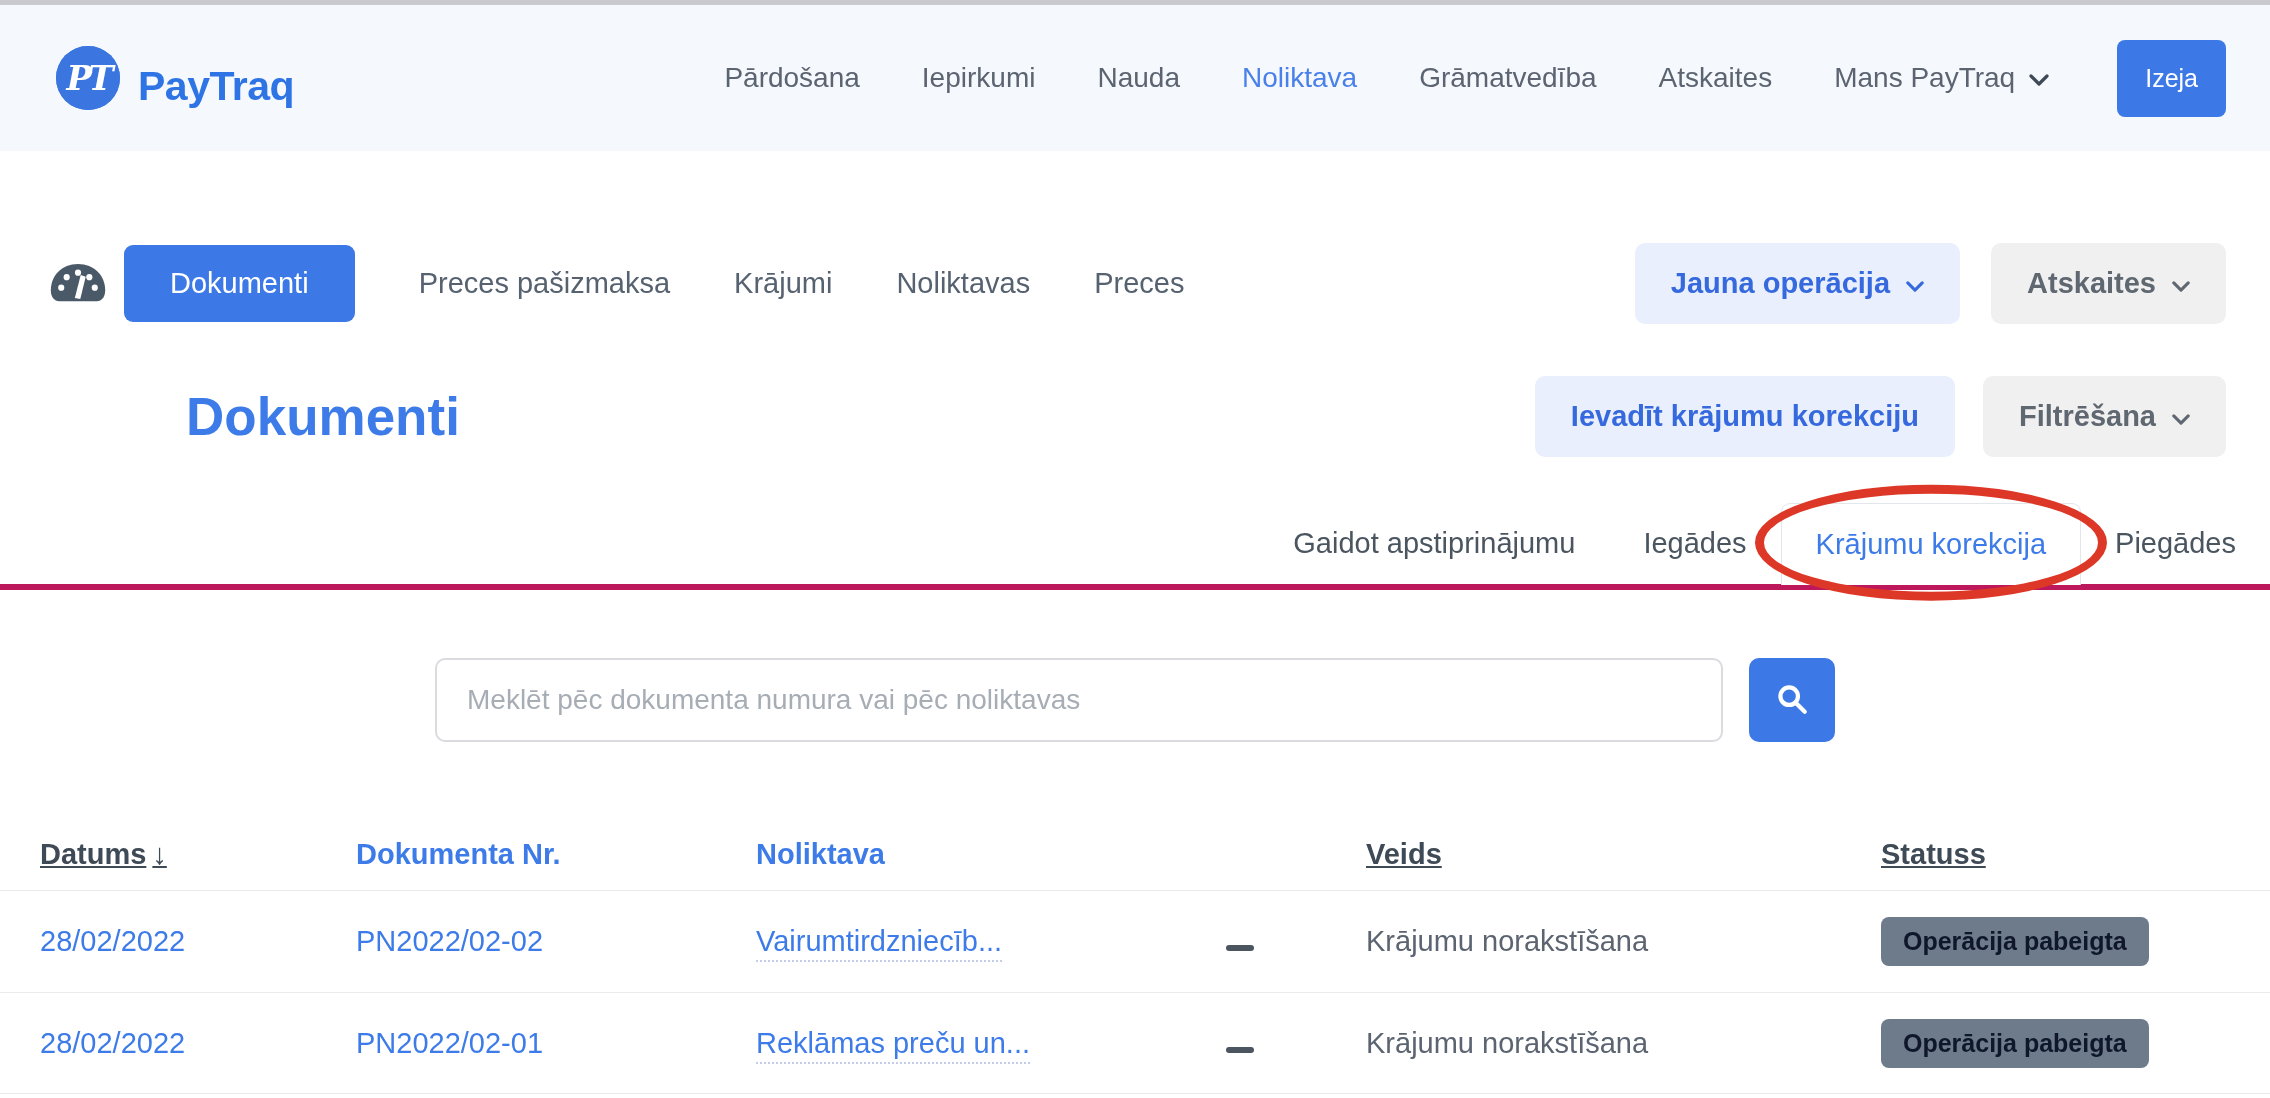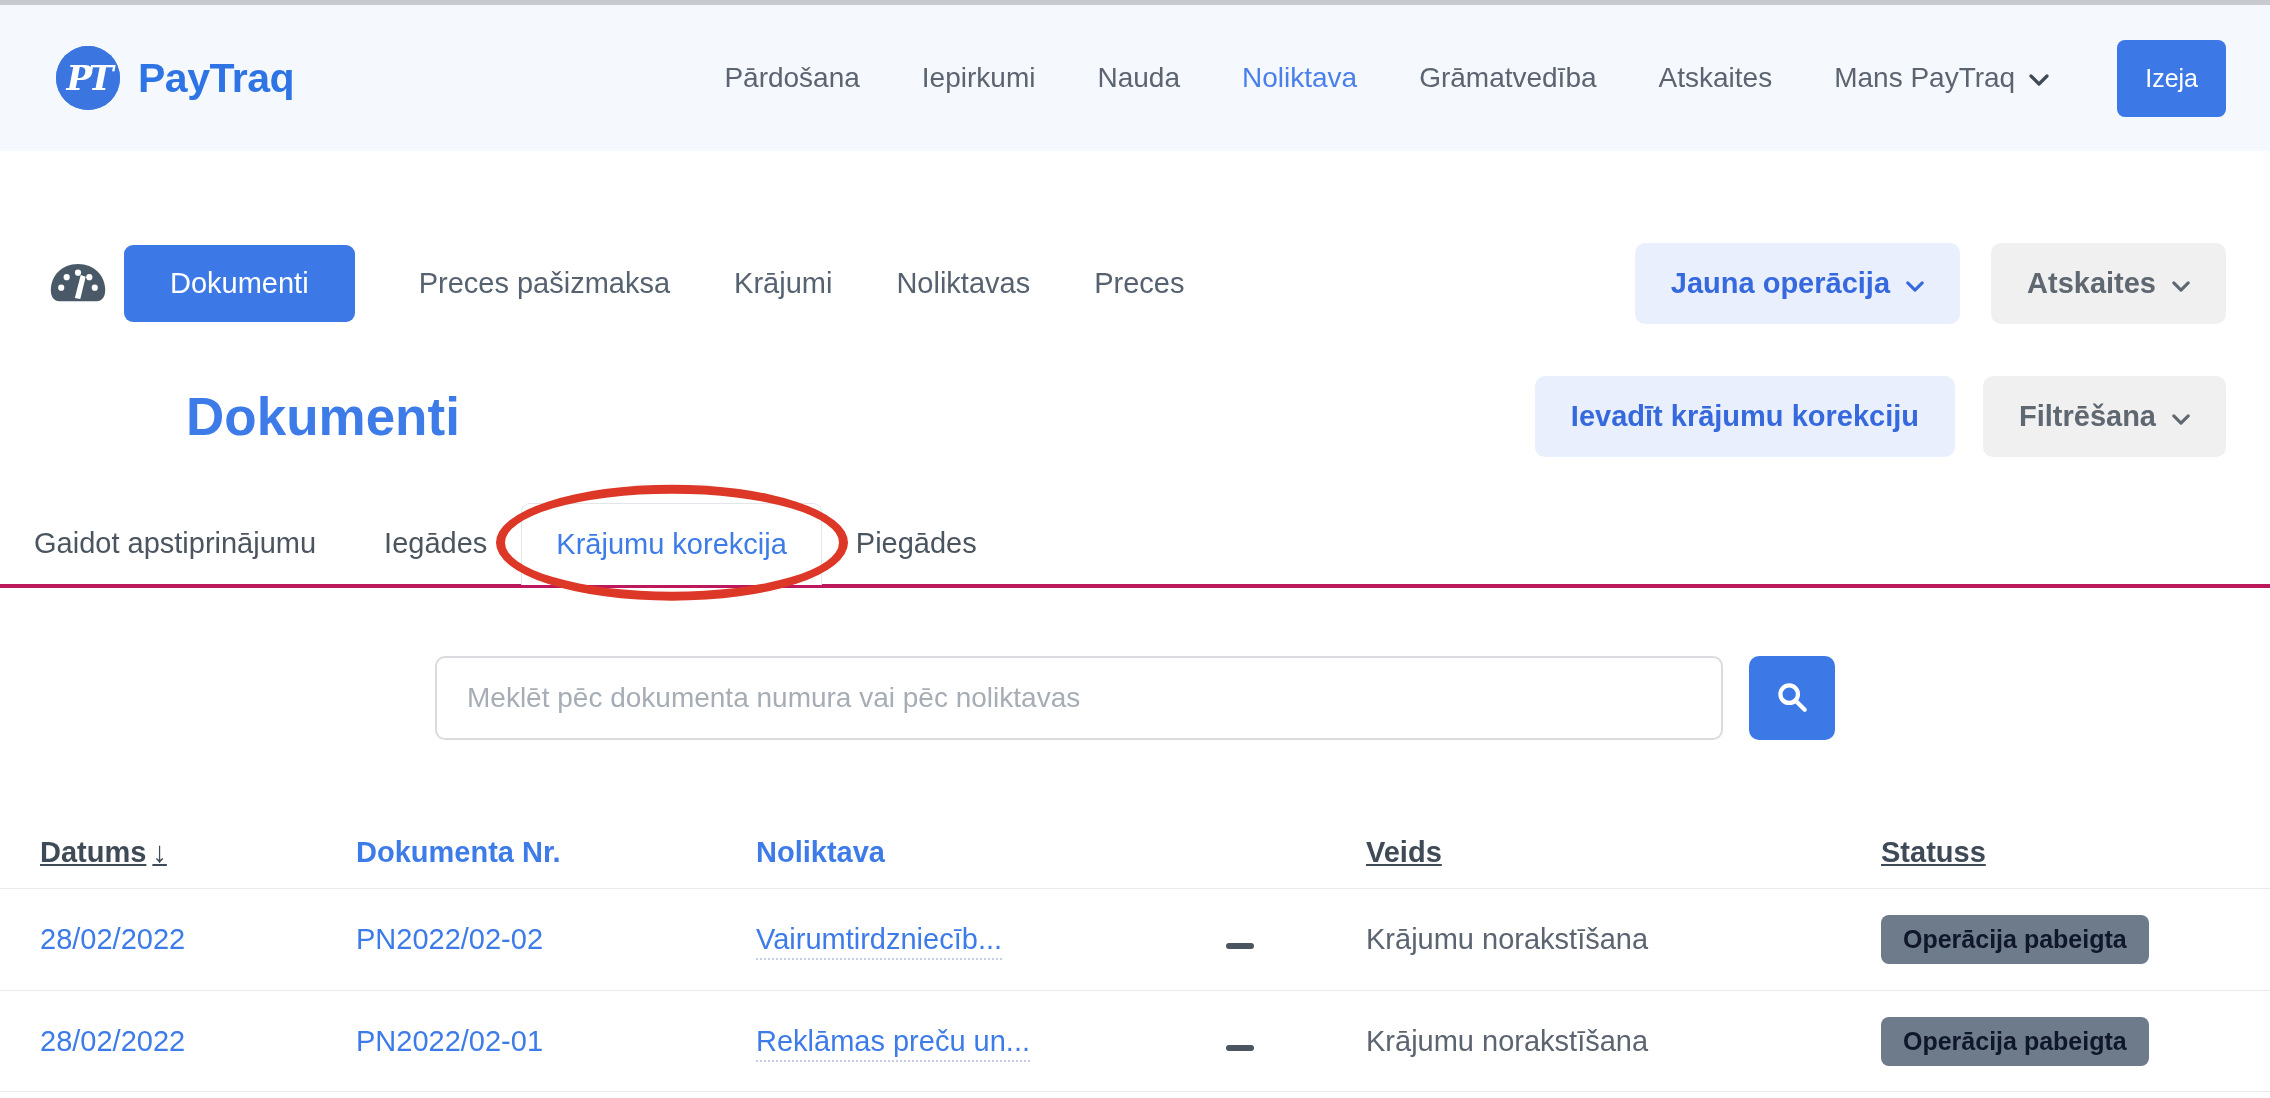--- a/index.html
+++ b/index.html
@@ -14,21 +14,21 @@
   .top-strip { height: 5px; background: #c9cacd; }
 
   
   .navbar {
     height: 146px;
     background: #f5f8fd;
     display: flex;
     align-items: center;
     padding: 0 44px 0 56px;
   }
-  .brand { display: flex; align-items: center; gap: 18px; cursor: pointer; }
+  .brand { display: flex; align-items: flex-end; gap: 18px; cursor: pointer; }
   .logo-circle {
     width: 64px; height: 64px; border-radius: 50%;
     background: #3b76e0;
     display: flex; align-items: center; justify-content: center;
     color: #fff;
     font-family: "DejaVu Serif", serif;
     font-style: italic;
     font-size: 34px; font-weight: 700;
     letter-spacing: -4px;
     box-shadow: inset 0 0 0 2px #3b76e0;
@@ -89,22 +89,22 @@
     margin-top: 52px;
     display: flex; align-items: center;
     padding: 0 44px 0 186px;
   }
   .page-title { font-size: 53px; font-weight: 700; color: #3d7be8; }
   .page-head-actions { margin-left: auto; display: flex; gap: 28px; align-items: center; padding-left: 14px; }
 
   
   .tabs-row {
     margin-top: 46px;
-    display: flex; justify-content: flex-start; align-items: flex-end;
-    border-bottom: 4px solid #be185d;
+    display: flex; justify-content: flex-end; align-items: flex-end;
+    border-bottom: 6px solid #be185d;
   }
   .tab {
     font-size: 29px; color: #4a5560;
     padding: 24px 34px;
     cursor: pointer; white-space: nowrap;
   }
   .tab.active {
     color: #3d7be8;
     background: #fff;
     border: 1px solid #e3e6ea;

